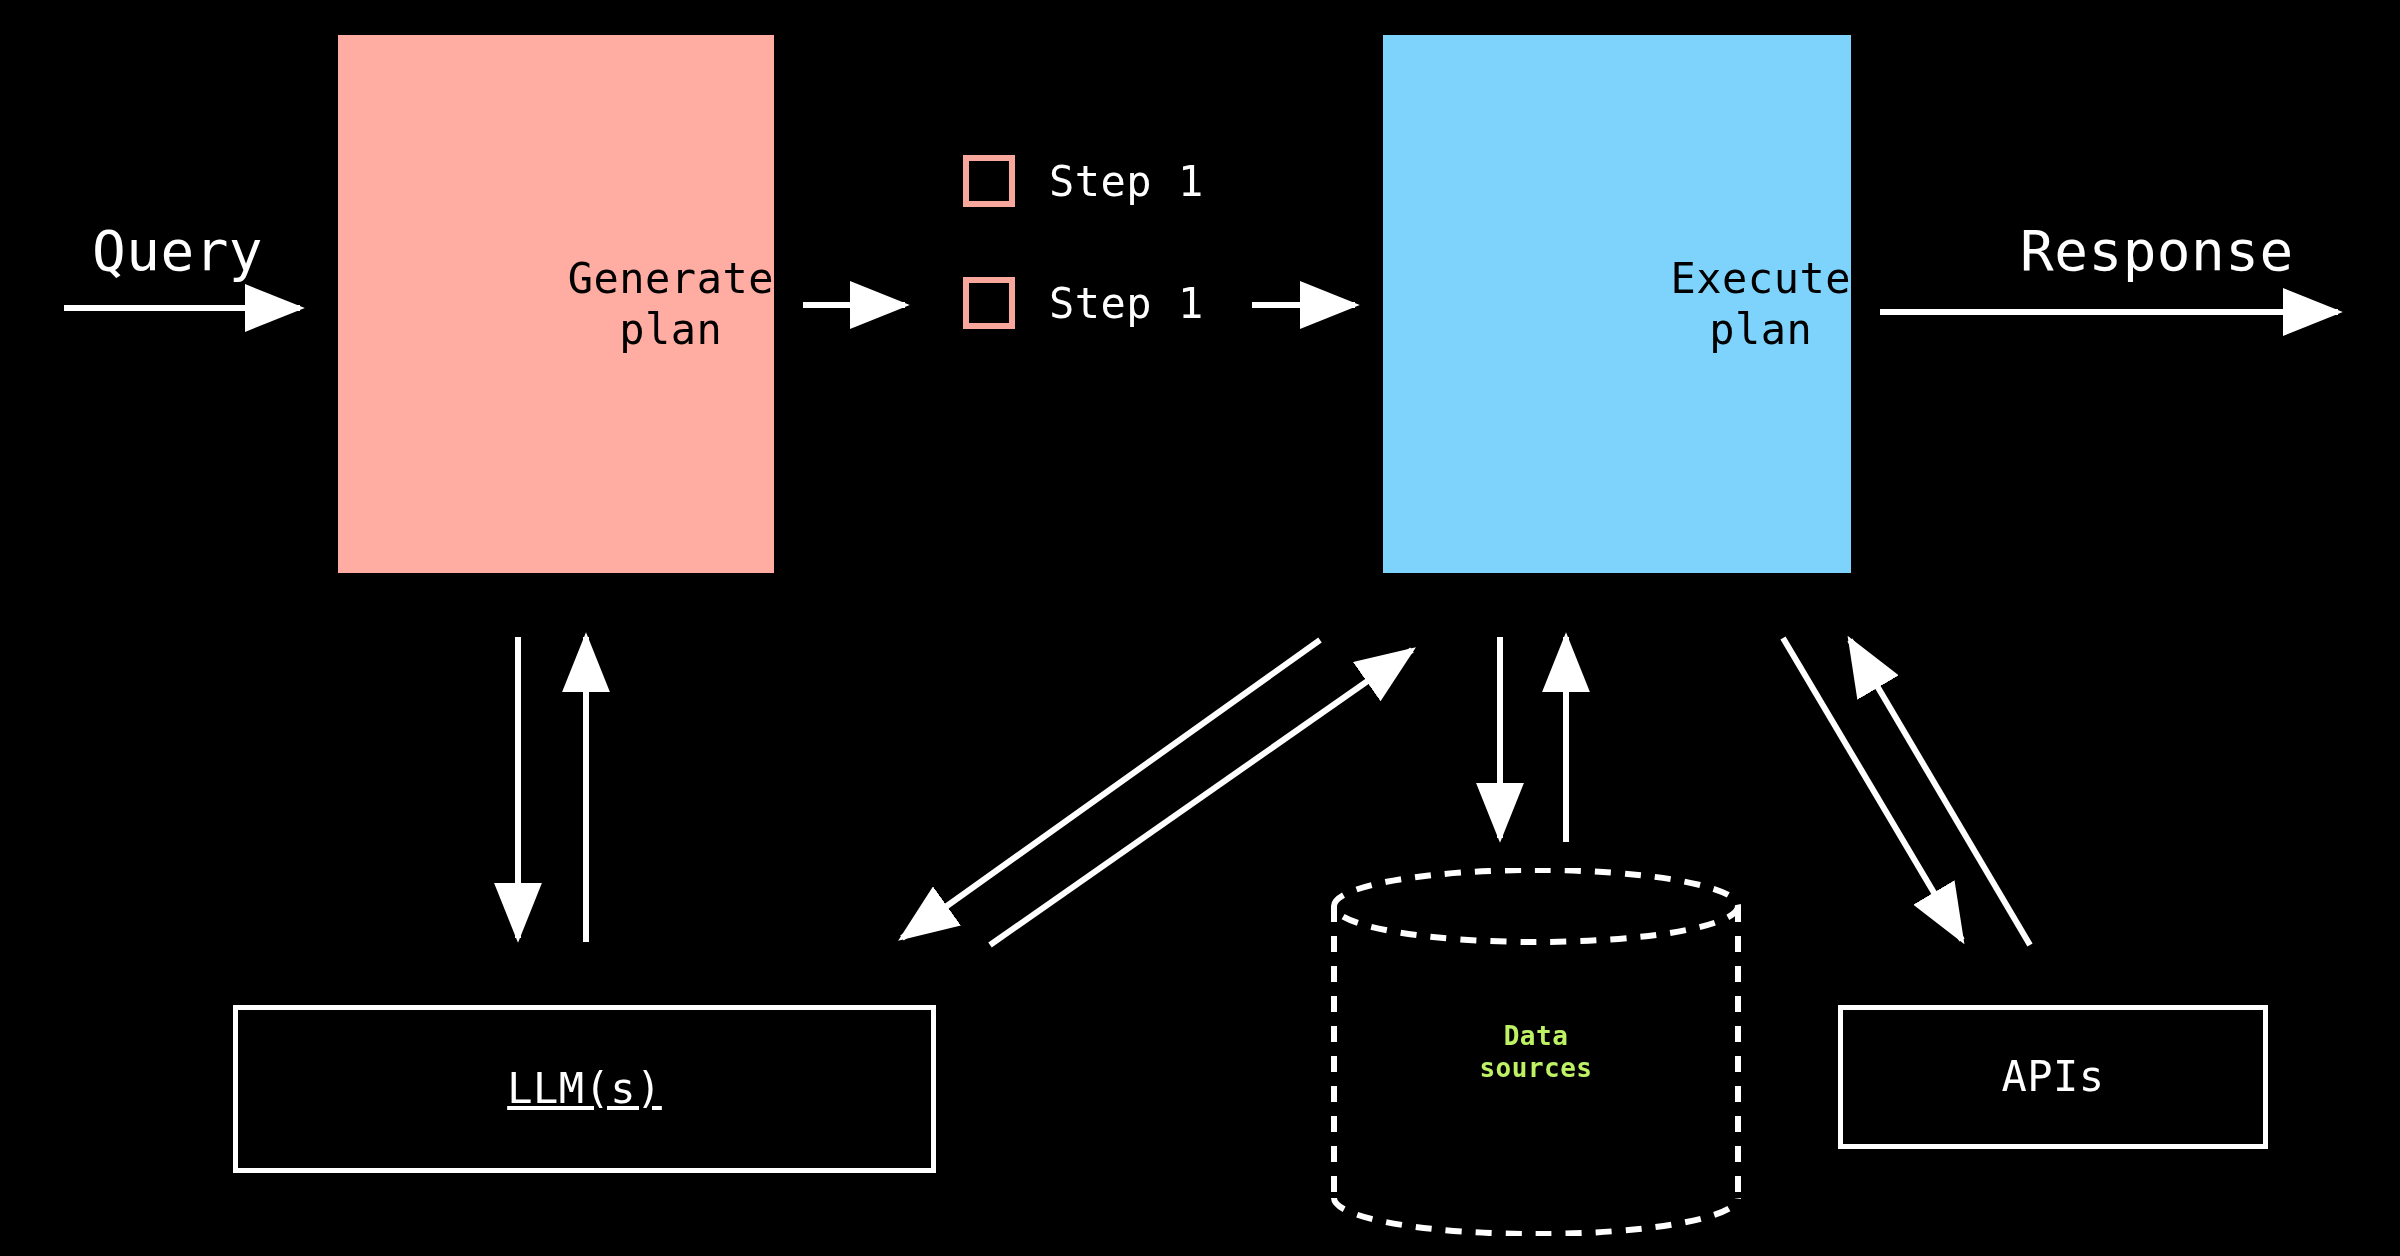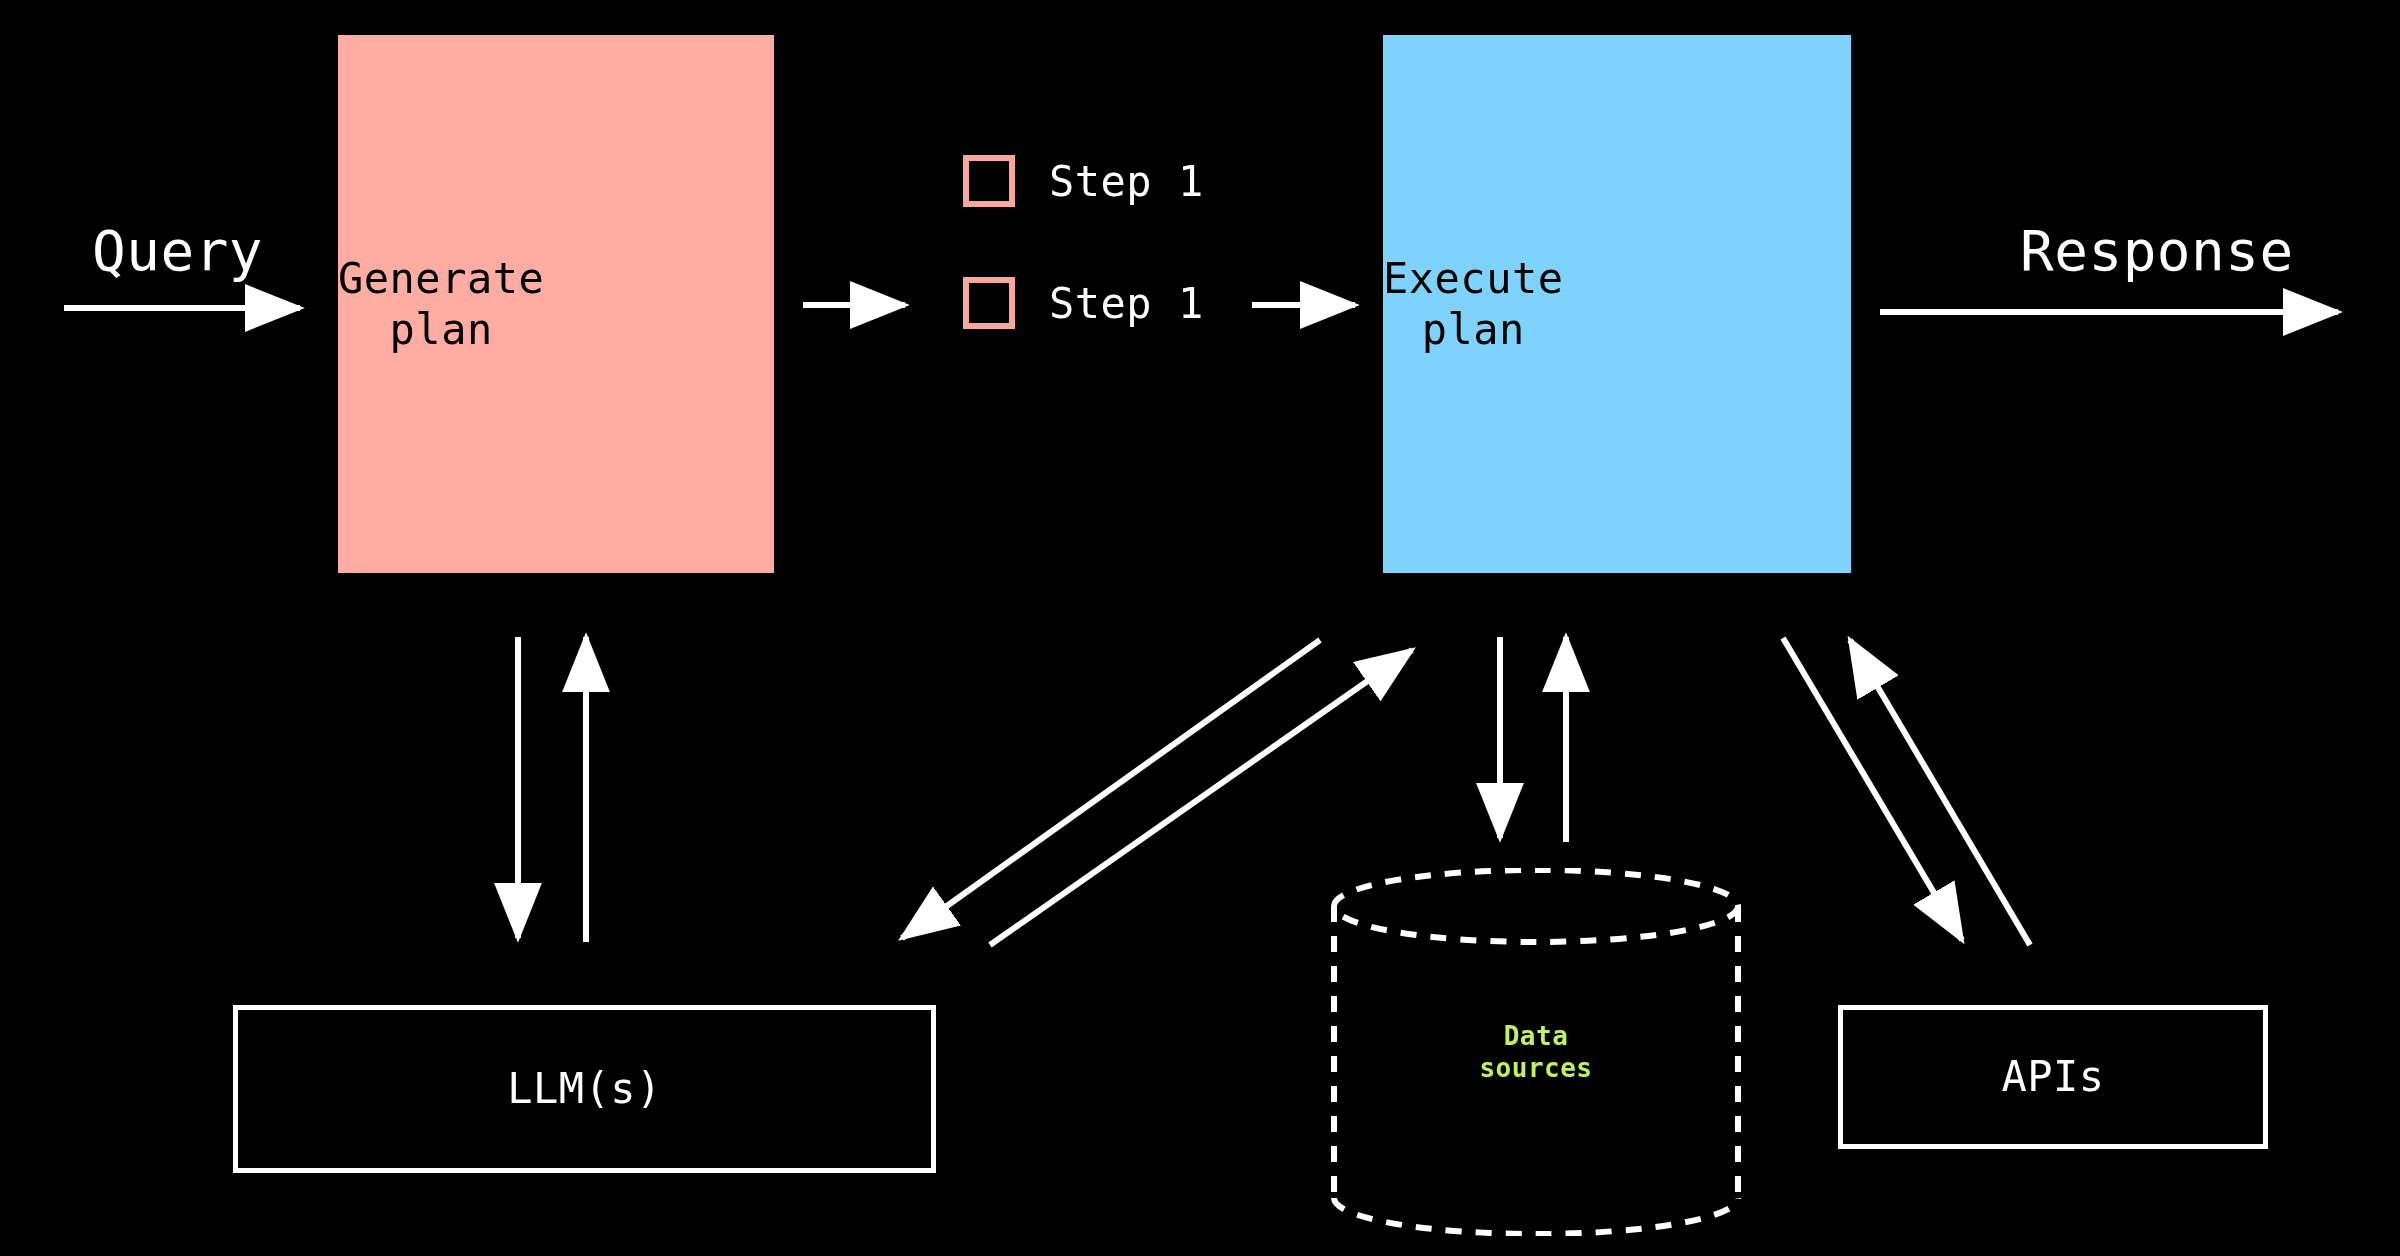--- a/index.html
+++ b/index.html
@@ -26,21 +26,21 @@
     width: 2400px;
     height: 1256px;
     pointer-events: none;
   }
 
   
   .proc-box {
     position: absolute;
     display: flex;
     align-items: center;
-    justify-content: flex-start;
+    justify-content: flex-end;
     text-align: center;
     color: #000000;
     font-size: 42px;
     line-height: 1.22;
     letter-spacing: 0.5px;
     white-space: pre-line;
   }
   #generate-plan-box {
     left: 338px; top: 35px;
     width: 436px; height: 538px;
@@ -60,21 +60,21 @@
     color: #ffffff;
     border: 5px solid #ffffff;
     background: #000000;
     font-size: 42px;
     line-height: 1.22;
     letter-spacing: 0.5px;
     box-sizing: border-box;
   }
   #llm-box {
     left: 233px; top: 1005px;
-    width: 703px; height: 168px;
+    width: 703px; height: 168px; text-decoration: underline;
   }
   #apis-box {
     left: 1838px; top: 1005px;
     width: 430px; height: 144px;
   }
 
   
   #data-sources-node {
     position: absolute;
     left: 1330px; top: 868px;

